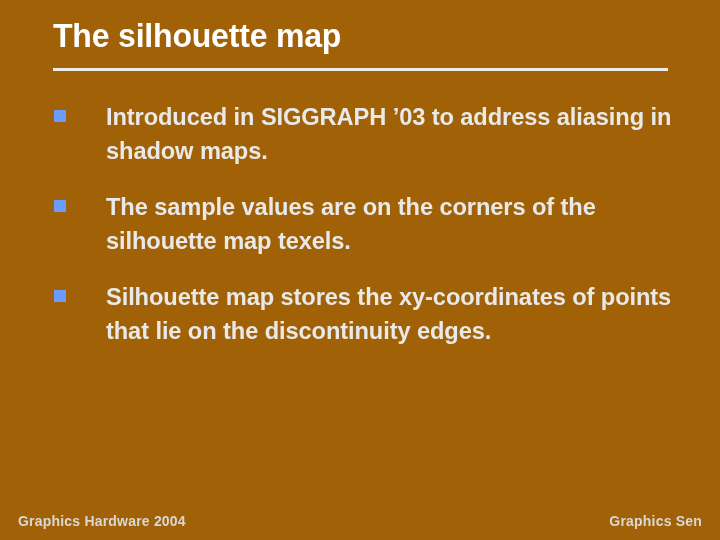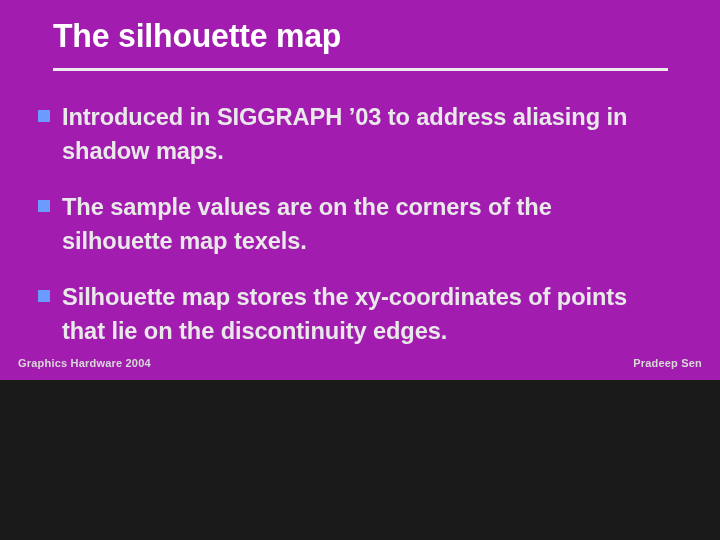--- a/index.html
+++ b/index.html
@@ -9,22 +9,22 @@
   body {
     width: 720px;
     height: 540px;
     background: #1a1a1a;
     font-family: "Liberation Sans", sans-serif;
     overflow: hidden;
   }
   .slide {
     position: relative;
     width: 720px;
-    height: 380px;
-    background: #a21caf;
+    height: 540px;
+    background: #a16207;
     box-sizing: border-box;
   }
 
   
   .title-block {
     position: absolute;
     left: 53px;
     top: 16px;
     width: 615px;
   }
@@ -54,22 +54,22 @@
     position: absolute;
     left: 0;
     top: 100px;
     width: 720px;
     margin: 0;
     padding: 0;
     list-style: none;
   }
   .bullet-item {
     position: relative;
-    padding-left: 62px;
-    margin: 0 0 22px 0;
+    padding-left: 90px;
+    margin: 0 0 22px 16px;
     min-height: 68px;
   }
   .bullet-marker {
     position: absolute;
     left: 38px;
     top: 10px;
     width: 12px;
     height: 12px;
     background: #6b9bfd;
   }
@@ -84,21 +84,21 @@
     max-width: 600px;
     transform: scaleX(0.985);
     transform-origin: left top;
   }
 
   
   .footer-left, .footer-right {
     position: absolute;
     bottom: 11px;
     font-family: "Liberation Sans", sans-serif;
-    font-size: 11px;
+    font-size: 14px;
     font-weight: bold;
     color: #d8d8d8;
     letter-spacing: 0.2px;
     white-space: nowrap;
   }
   .footer-left  { left: 18px; }
   .footer-right { right: 18px; }
 </style>
 </head>
 <body>
@@ -124,15 +124,15 @@
 
     <li class="bullet-item">
       <span class="bullet-marker"></span>
       <span class="bullet-text">Silhouette map stores the xy-coordinates of points that lie on the discontinuity edges.</span>
     </li>
 
 
   </ul>
 
   <div class="footer-left">Graphics Hardware 2004</div>
-  <div class="footer-right">Pradeep Sen</div>
+  <div class="footer-right">Graphics Sen</div>
 
 </div>
 
 </body></html>

